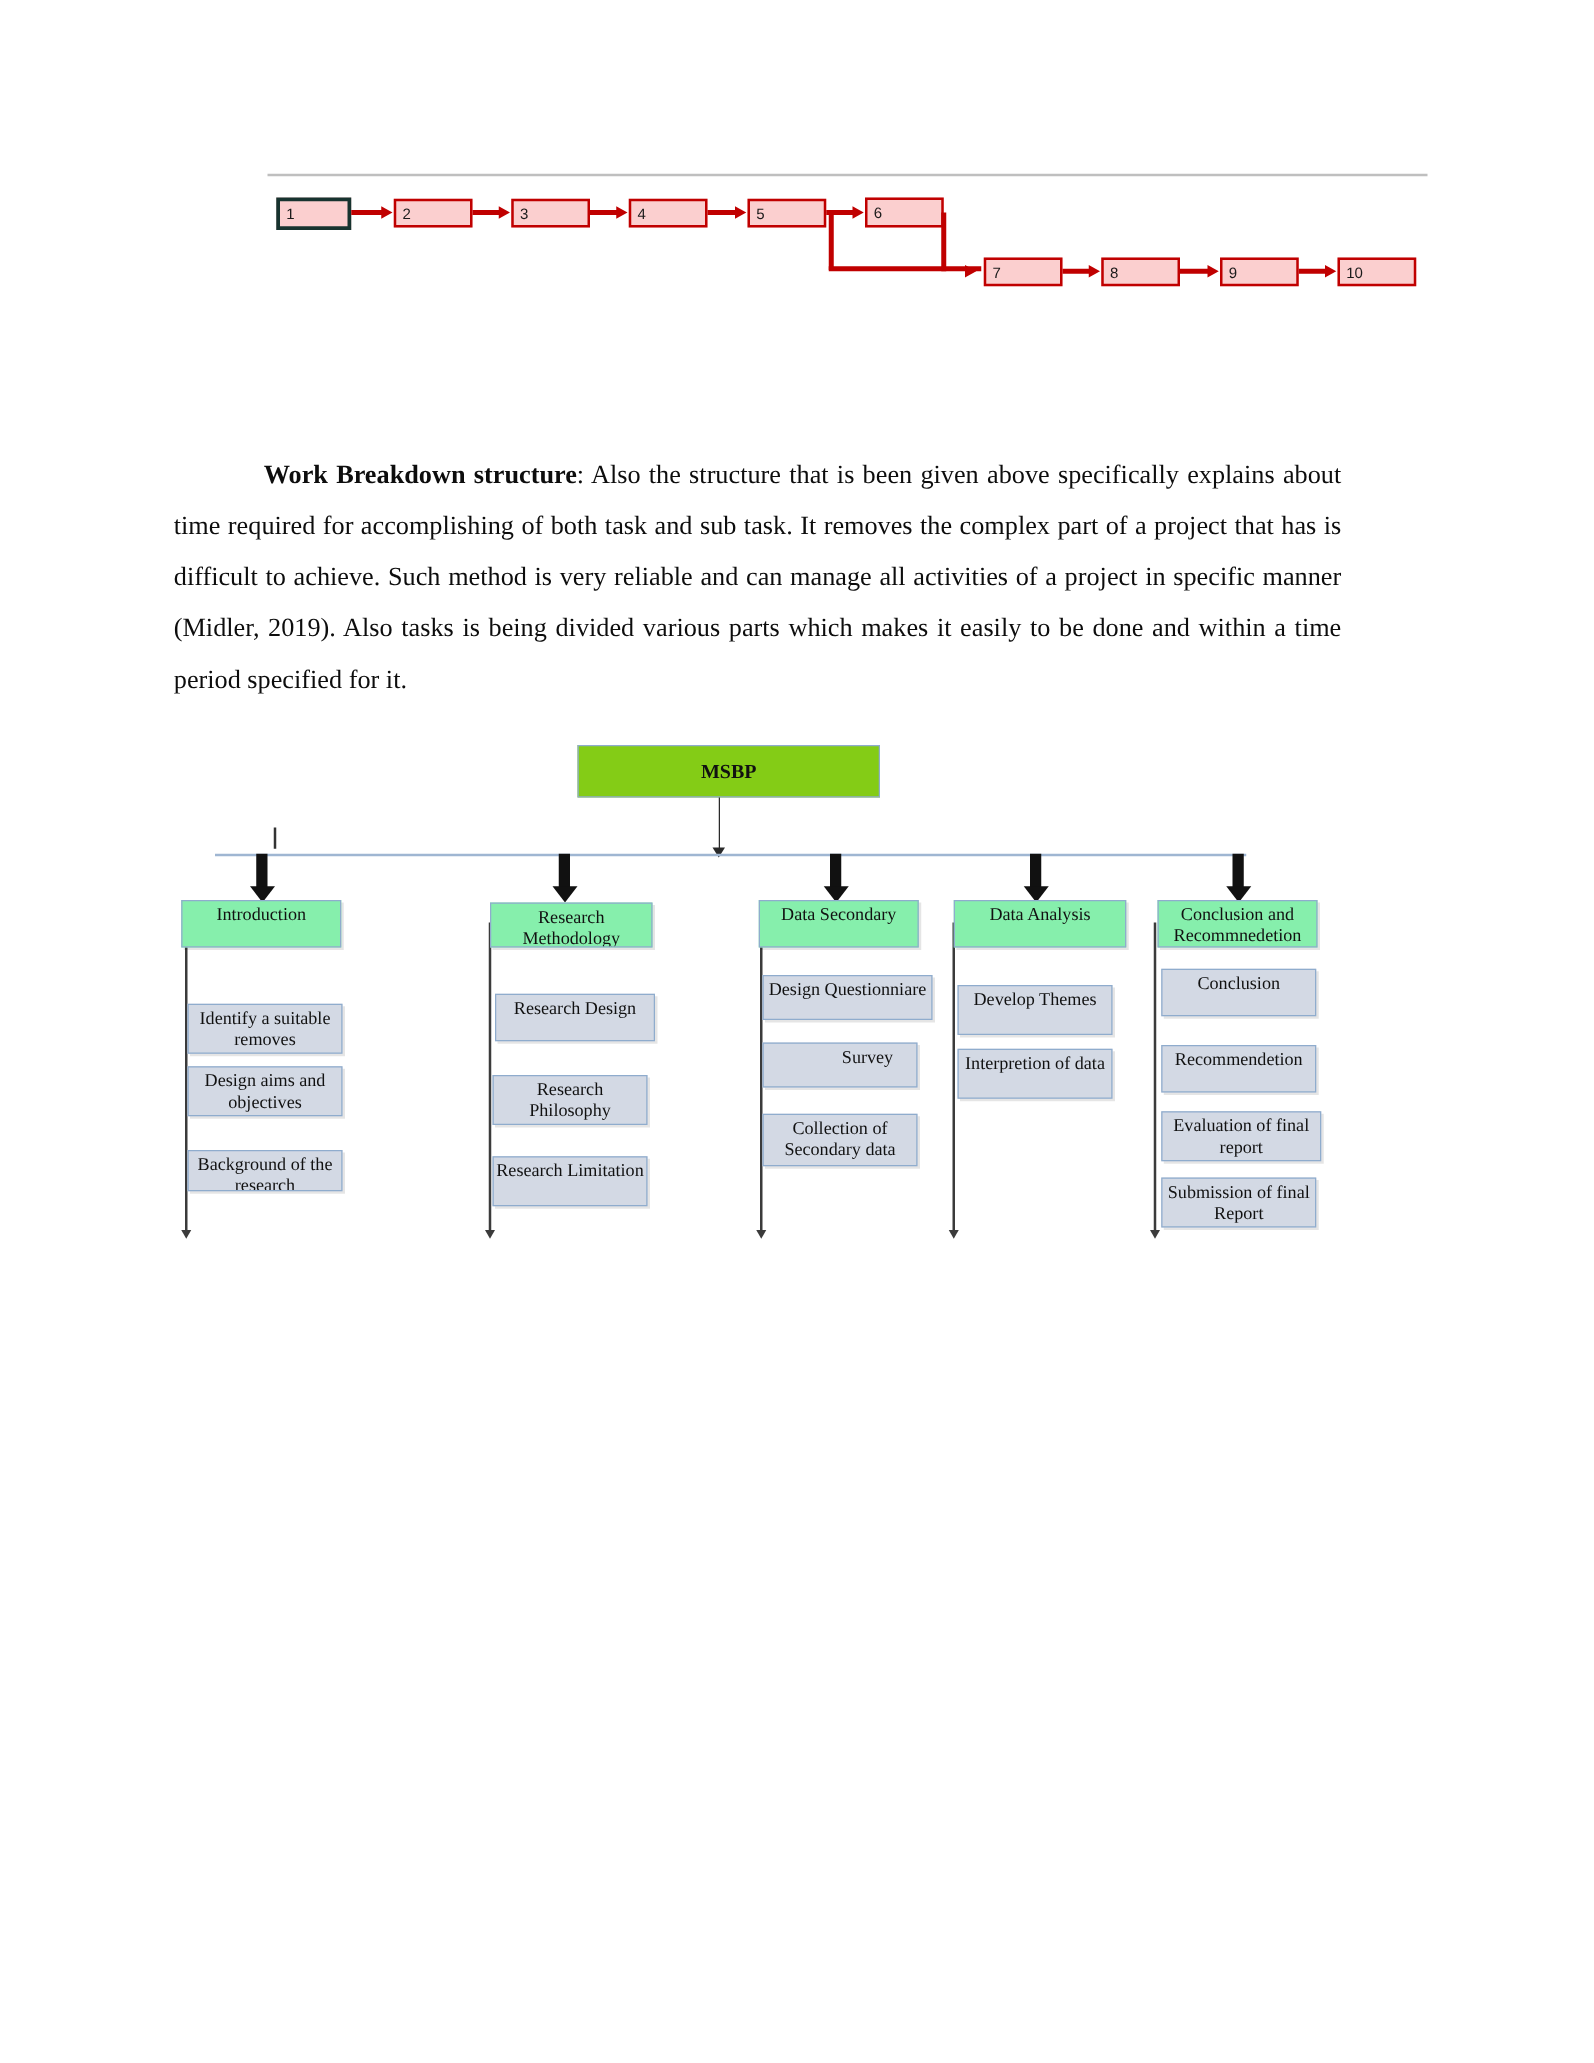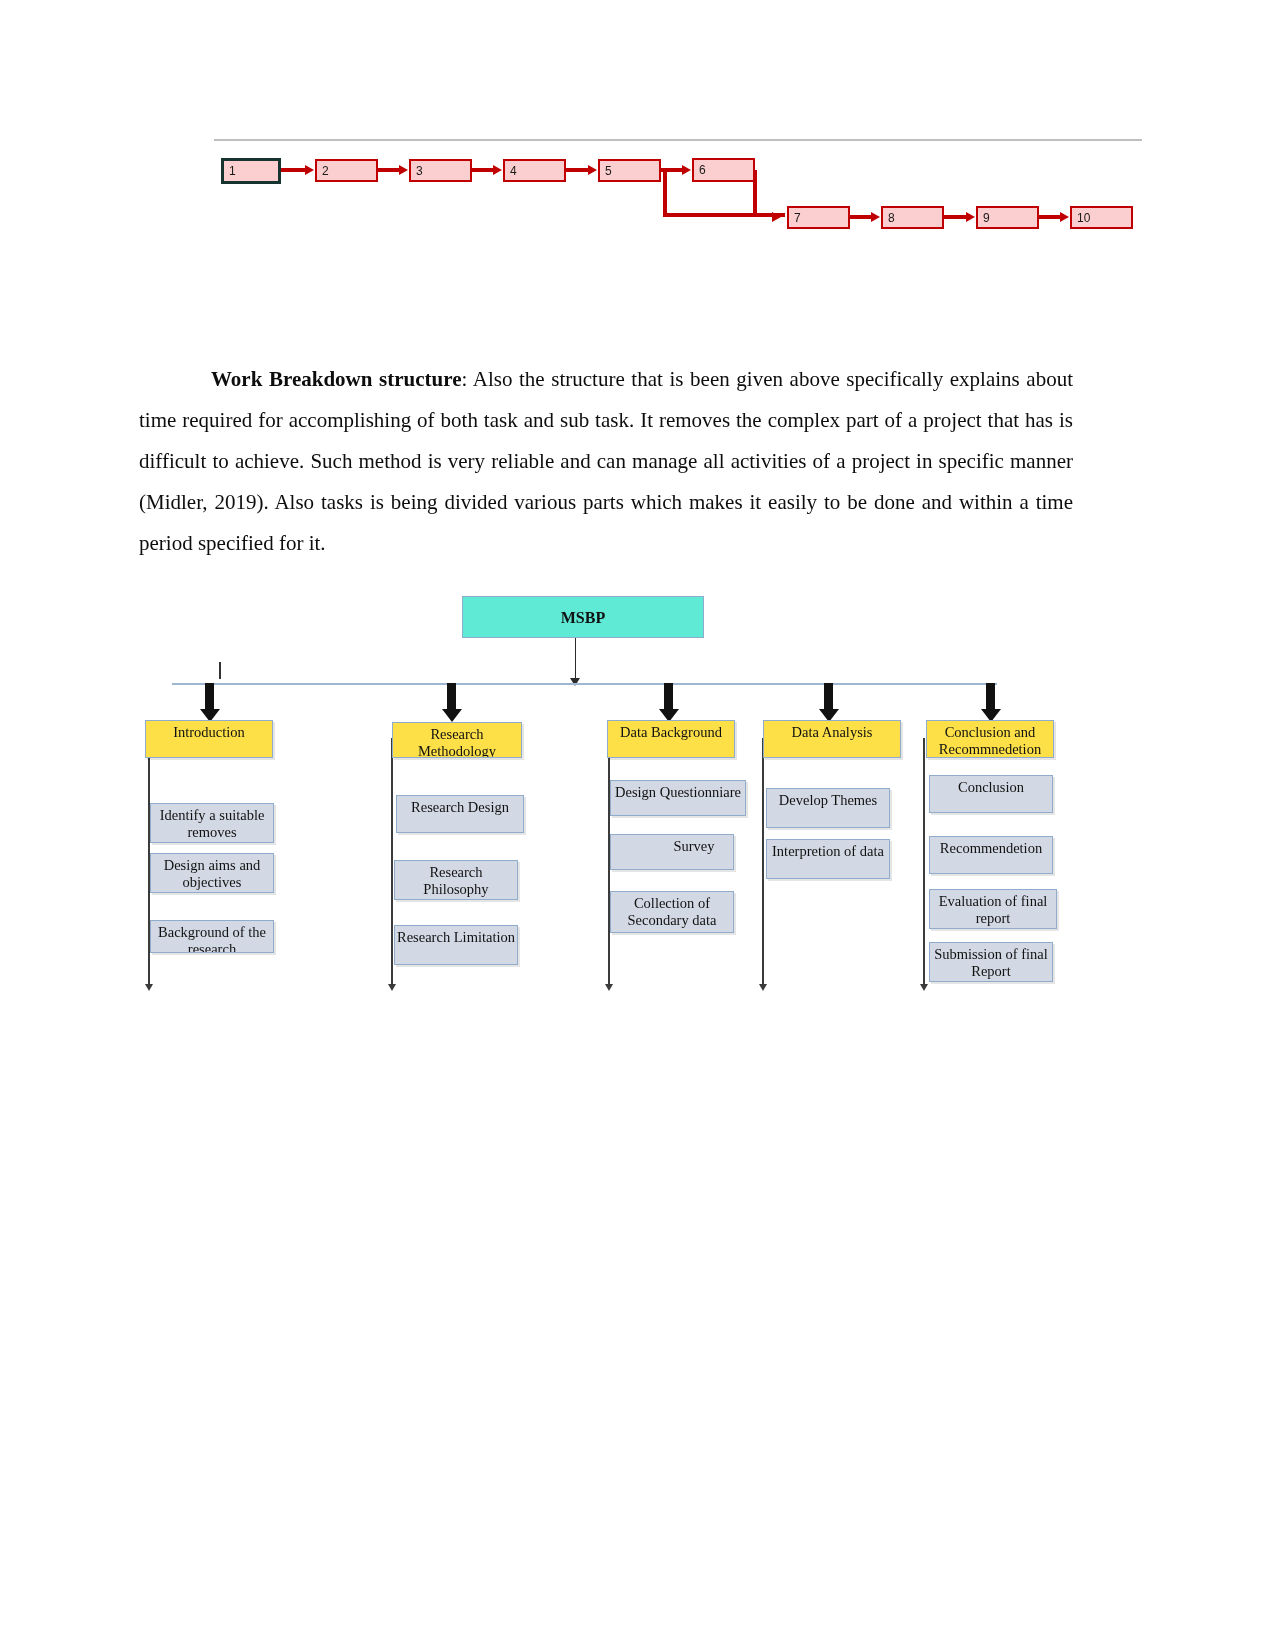--- a/index.html
+++ b/index.html
@@ -92,31 +92,31 @@
     background: #d3d9e4;
     border: 1px solid #8faccd;
     font-size: 14.5px;
     line-height: 17px;
     text-align: center;
     color: #111111;
     overflow: hidden;
     padding-top: 3px;
   }
   .wbs-box.root {
-    background: #5eead4;
+    background: #84cc16;
     border: 1px solid #8faccd;
     font-weight: bold;
     font-size: 16px;
     display: flex;
     align-items: center;
     justify-content: center;
     padding-top: 0;
   }
   .wbs-box.level1 {
-    background: #fde047;
+    background: #86efac;
   }
   .wbs-box.shadow {
     box-shadow: 2px 2px 0 rgba(0,0,0,0.10);
   }
   
   .wbs-bus {
     position: absolute;
     background: #9fb6d2;
     height: 2px;
   }
@@ -296,21 +296,21 @@
     <span>Research Philosophy</span>
   </div>
   <div class="wbs-box shadow" style="left:394px; top:365px; width:124px; height:40px;">
     <span>Research Limitation</span>
   </div>
 
   <div class="spine" style="left:608px; top:178px; height:248px;"></div>
   <div class="spine-head" style="left:605px; top:424px;"></div>
 
   <div class="wbs-box level1 shadow" style="left:607px; top:160px; width:128px; height:38px;">
-    <span>Data Background</span>
+    <span>Data Secondary</span>
   </div>
   <div class="wbs-box shadow" style="left:610px; top:220px; width:136px; height:36px;">
     <span>Design Questionniare</span>
   </div>
   <div class="wbs-box shadow" style="left:610px; top:274px; width:124px; height:36px;padding-left:44px;">
     <span>Survey</span>
   </div>
   <div class="wbs-box shadow" style="left:610px; top:331px; width:124px; height:42px;">
     <span>Collection of Secondary data</span>
   </div>

